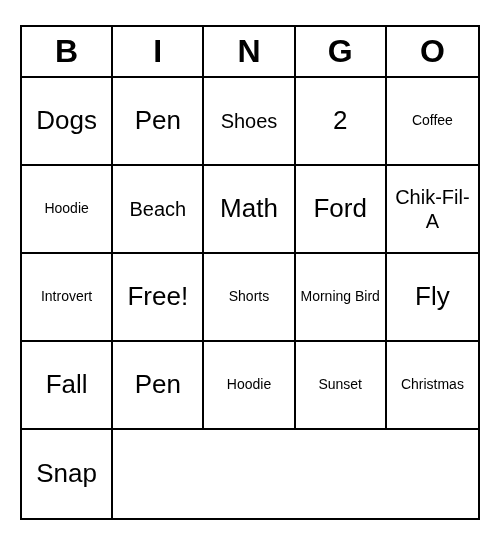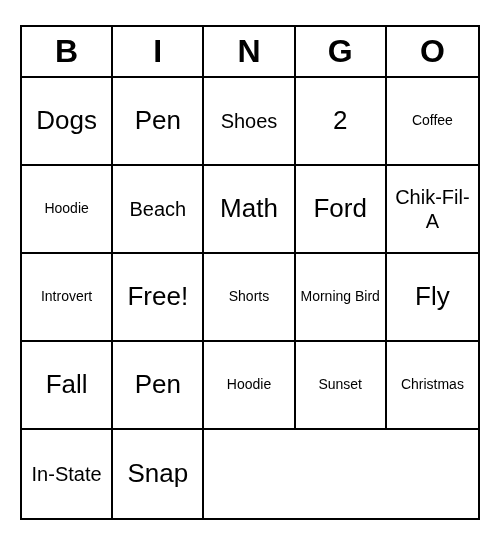--- a/index.html
+++ b/index.html
@@ -155,19 +155,16 @@
       <div class="bingo-cell">
         <span class="cell-text small">Hoodie</span>
       </div>
       <div class="bingo-cell">
         <span class="cell-text small">Sunset</span>
       </div>
       <div class="bingo-cell">
         <span class="cell-text xsmall">Christmas</span>
       </div>
       <div class="bingo-cell">
-        <span class="cell-text medium">In-State</span>
-      </div>
-      <div class="bingo-cell">
         <span class="cell-text large">Snap</span>
       </div>
     </div>
 </div>
 
 </body></html>

